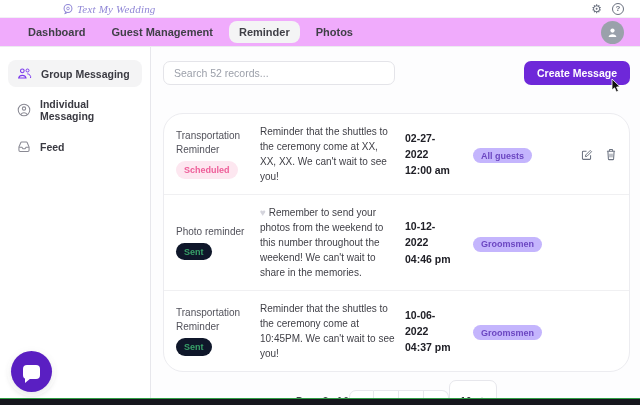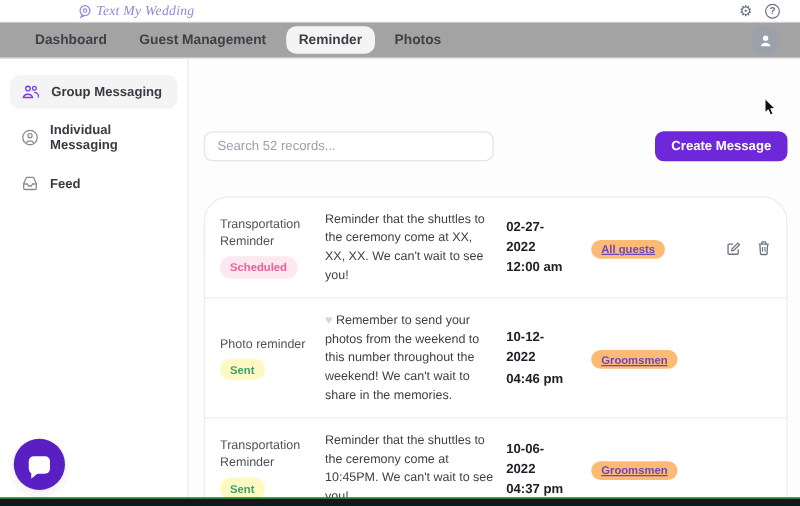--- a/index.html
+++ b/index.html
@@ -8,47 +8,47 @@
 
   
   .topbar { height: 18px; display: flex; align-items: center; padding: 0 16px 0 62px; border-bottom: 1px solid #f1f1f4; background:#fff; }
   .logo { display:flex; align-items:center; gap:3px; color:#9087d6; }
   .logo-text { font-family: "Liberation Serif", serif; font-style: italic; font-size: 11px; letter-spacing: .2px; }
   .topbar-icons { margin-left:auto; display:flex; align-items:center; gap:10px; color:#6b7280; }
   .gear { font-size: 12px; line-height: 1; }
   .help { width: 12px; height: 12px; border: 1px solid #6b7280; border-radius: 50%; font-size: 8px; display:flex; align-items:center; justify-content:center; font-weight:bold; }
 
   
-  .navbar { height: 29px; display:flex; align-items:center; gap: 6px; padding-left: 18px; border-bottom: 1px solid #ececf0; background:#a3a3a3; position:relative; }
+  .navbar { height: 29px; display:flex; align-items:center; gap: 6px; padding-left: 18px; border-bottom: 1px solid #ececf0; background:#f0abfc; position:relative; }
   .nav-tab { font-size: 11px; font-weight: bold; color:#3f3f46; padding: 5px 10px; border-radius: 8px; cursor: pointer; white-space:nowrap; }
   .nav-tab.active { background: #f4f4f5; }
   .avatar { position:absolute; right: 16px; top: 3px; width: 23px; height: 23px; border-radius: 50%; background:#9aa1ab; display:flex; align-items:center; justify-content:center; }
 
   
   .content { display:flex; height: 351px; }
   .sidebar { width: 151px; border-right: 1px solid #e7e7ec; padding-top: 13px; flex-shrink: 0; }
   .side-item { display:flex; align-items:center; gap: 9px; margin: 0 8px 4px 8px; padding: 7px 9px; border-radius: 8px; font-size: 10.5px; font-weight: bold; color:#3a3a42; cursor:pointer; }
   .side-item.active { background:#f4f4f5; }
   .side-item svg { flex-shrink:0; }
 
   .main { flex: 1; padding: 14px 10px 0 12px; background:#fdfdfe; position: relative; }
-  .toolbar { display:flex; justify-content: space-between; align-items: flex-start; margin-top: 44px; }
+  .toolbar { display:flex; justify-content: space-between; align-items: flex-start; }
   .search { width: 232px; height: 24px; border: 1px solid #e4e4e9; border-radius: 7px; padding: 0 10px; font-size: 10.5px; font-family: inherit; color:#52525b; background:#fff; outline:none; }
   .search::placeholder { color:#9ca0aa; }
   .create-btn { background: #6e28d9; color:#fff; border:none; font-family:inherit; font-size: 10.5px; font-weight: bold; padding: 6px 13px; border-radius: 7px; cursor:pointer; }
 
   
   .card { margin-top: 28px; border: 1px solid #ececf0; border-radius: 20px; background:#fff; overflow:hidden; }
   .t-row { display: grid; grid-template-columns: 84px 1fr 56px 96px 60px; align-items: center; min-height: 74px; padding: 10px 12px; border-bottom: 1px solid #f0f0f2; }
   .t-row:last-child { border-bottom: none; }
   .cell-title { font-size: 10px; color:#52525b; line-height: 1.35; padding-right: 6px; }
   .badge { display:inline-block; font-size: 9px; font-weight: bold; padding: 2.5px 8px; border-radius: 999px; margin-top: 5px; white-space:nowrap; }
   .badge-scheduled { background:#fde7f0; color:#ee5e99; }
-  .badge-sent { background:#fef9c3; color:#38a169; }
-  .badge-aud { background:#fdba74; color:#6b46c1; margin-top:0;text-decoration:underline; }
+  .badge-sent { background:#0f172a; color:#38a169; }
+  .badge-aud { background:#c4b5fd; color:#6b46c1; margin-top:0; }
   .cell-msg { font-size: 10px; color:#3f3f46; line-height: 1.5; padding-right: 10px; }
   .msg-heart { color:#d4d4dc; }
   .cell-date { font-size: 10.5px; font-weight: bold; color:#202027; line-height: 1.55; width: 48px; }
   .cell-aud { padding-left: 12px; }
   .cell-actions { display:flex; gap: 12px; justify-content:flex-end; color:#6b7280; }
   .icon-btn { cursor:pointer; display:flex; }
 
   
   .pagination { display:flex; align-items:center; justify-content:center; margin-top: 8px; }
   .page-label { font-size: 10px; font-weight: bold; color:#3f3f46; }

